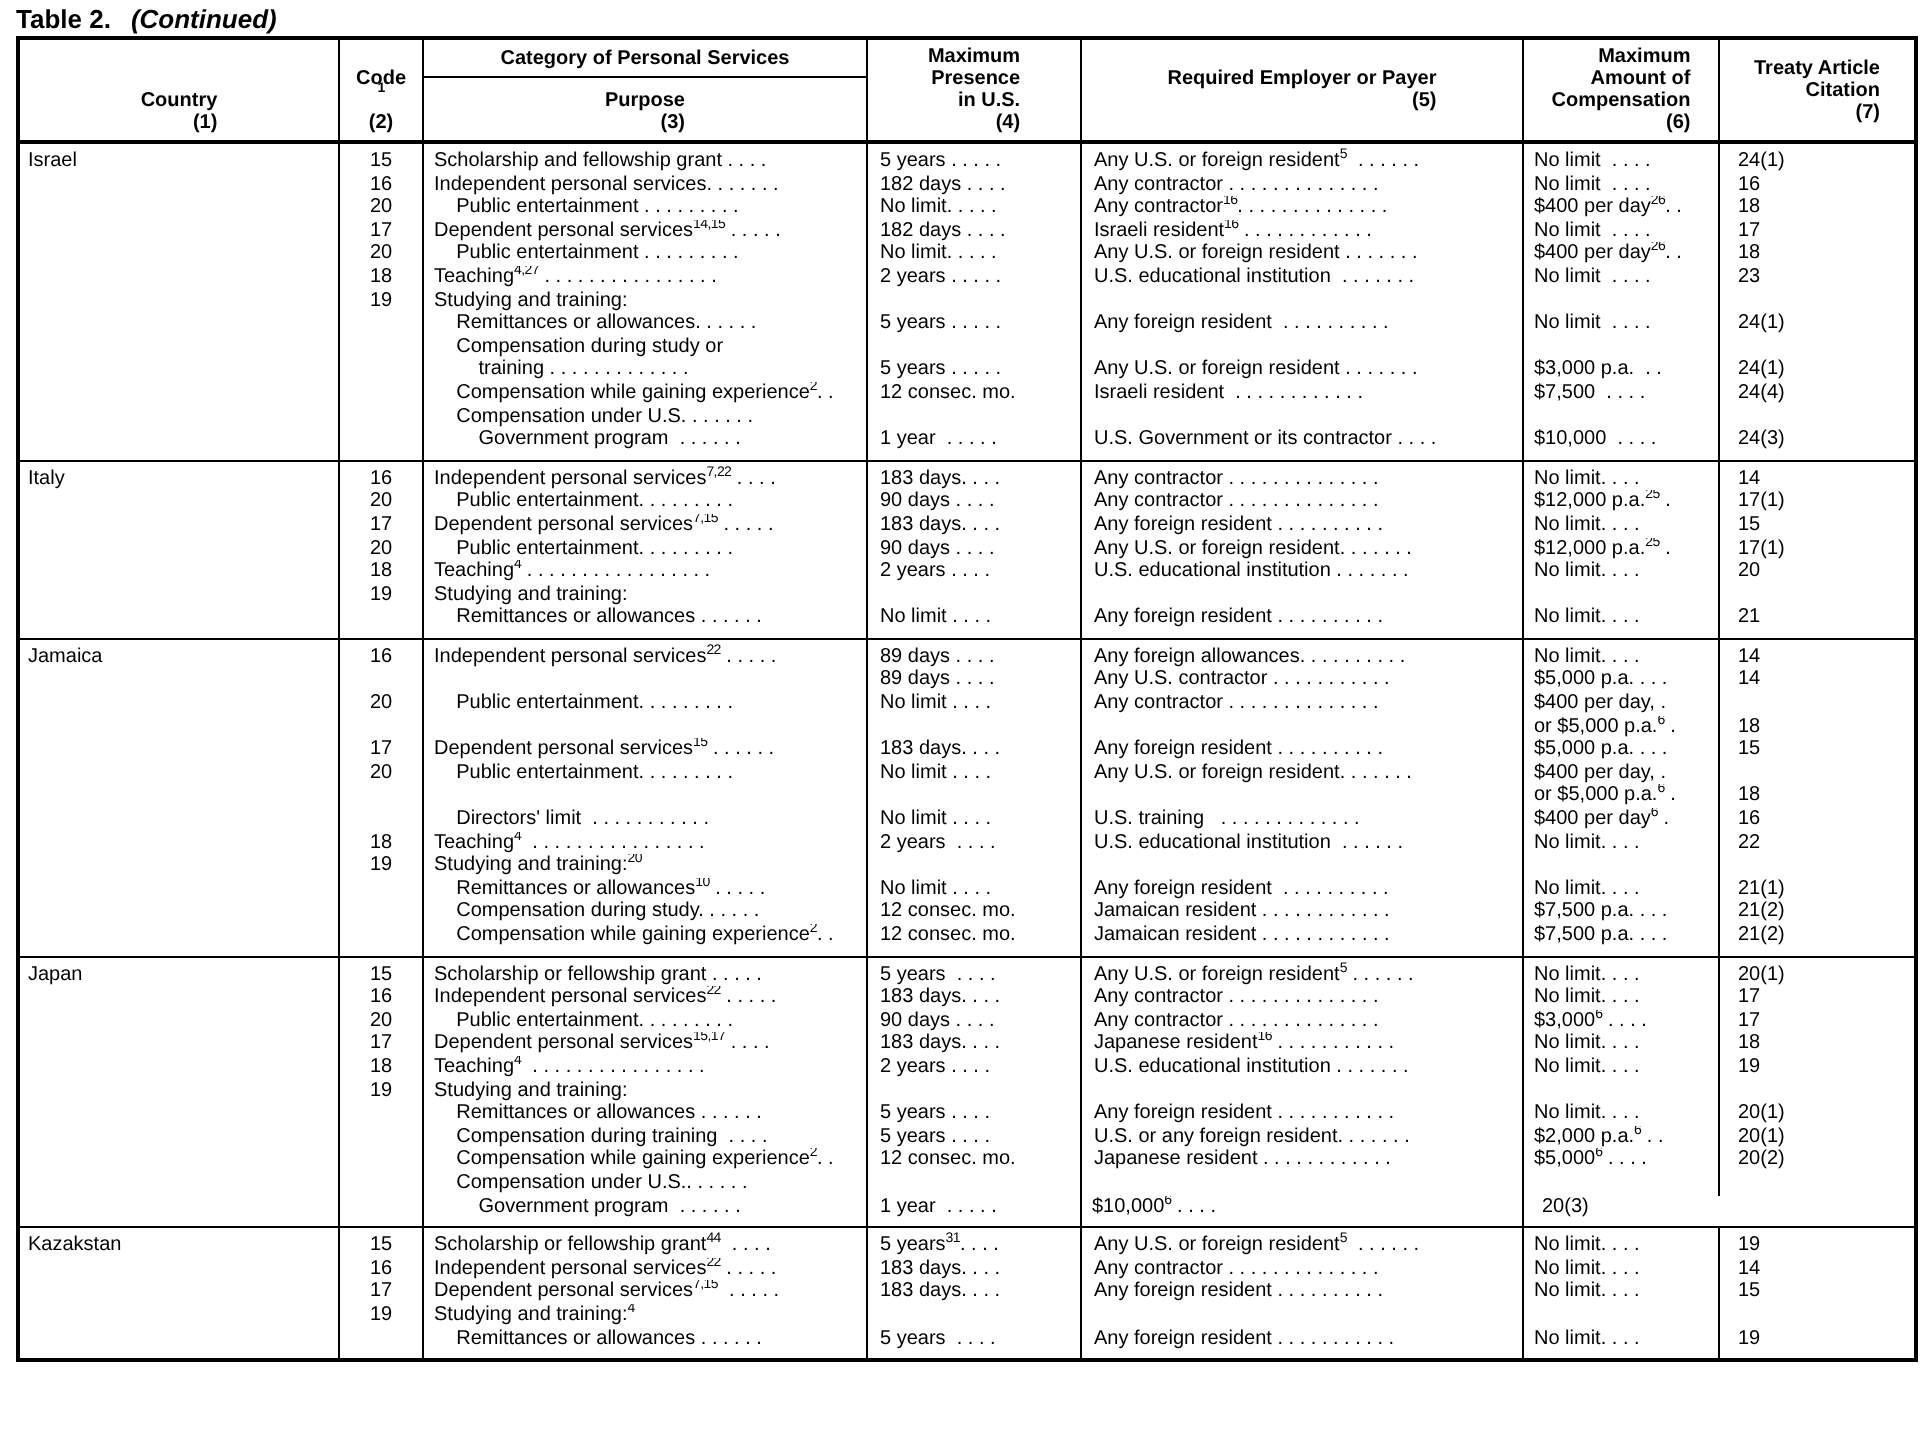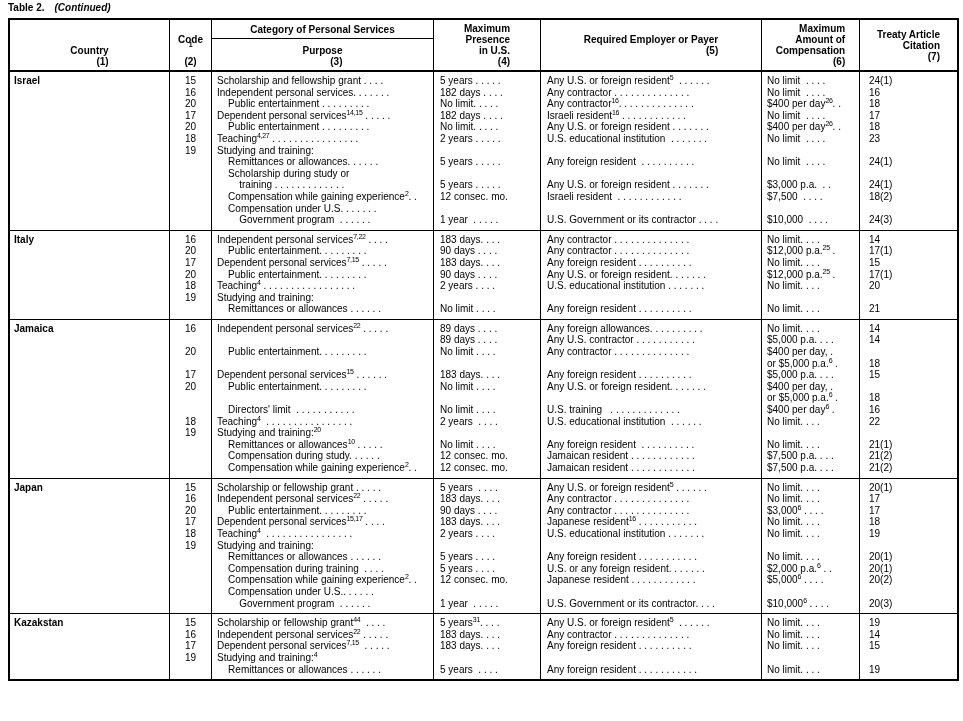--- a/index.html
+++ b/index.html
@@ -1,21 +1,21 @@
 <!DOCTYPE html>
 <html><head>
 <meta charset="utf-8">
 <style>
   html,body{margin:0;padding:0;background:#fff;}
   body{
     width:963px;height:721px;position:relative;
     font-family:"Liberation Sans","DejaVu Sans",sans-serif;
     color:#000;-webkit-font-smoothing:none;
   }
-  .page-title{position:absolute;left:8px;top:2px;font-size:10px;white-space:pre;}
+  .page-title{position:absolute;left:8px;top:2px;font-size:13px;white-space:pre;}
   .page-title .t-bold{font-weight:bold;}
   .page-title .t-cont{font-style:italic;font-weight:bold;margin-left:10px;}
 
   .tbl{position:absolute;left:8px;top:18px;width:947px;border:2px solid #000;background:#fff;}
 
   .hdr{display:grid;grid-template-columns:160px 42px 222px 107px 221px 98px auto;border-bottom:2px solid #000;height:50px;}
   .hcell{border-right:1px solid #000;font-weight:bold;font-size:10px;line-height:11px;
          display:flex;flex-direction:column;align-items:center;justify-content:center;text-align:right;}
   .hcell:last-child{border-right:none;}
   .h-bottom{justify-content:flex-end;padding-bottom:3px;}
@@ -23,21 +23,21 @@
   .h-cat{height:18px;border-bottom:1px solid #000;display:flex;align-items:center;justify-content:center;}
   .h-purpose{flex:1;display:flex;flex-direction:column;align-items:center;justify-content:flex-end;padding-bottom:3px;}
 
   .section{border-top:1px solid #000;}
   .section:first-child{border-top:none;}
   .line{display:grid;grid-template-columns:160px 42px 222px 107px 221px 98px auto;}
   .cell{border-right:1px solid #000;font-size:10px;line-height:11.6px;white-space:pre;overflow:hidden;}
   .line .cell:last-child{border-right:none;}
   .section .line:first-child .cell{padding-top:3px;}
   .section .line:last-child .cell{padding-bottom:4px;}
-  .c-country{font-weight:bold;padding-left:4px;}
+  .c-country{font-weight:normal;padding-left:4px;}
   .c-code{text-align:center;}
   .c-purpose{padding-left:5px;}
   .c-presence{padding-left:6px;}
   .c-employer{padding-left:6px;}
   .c-comp{padding-left:5px;}
   .c-cite{padding-left:9px;}
   sup{font-size:7px;line-height:0;vertical-align:4px;letter-spacing:-0.3px;}
 </style>
 </head>
 <body>
@@ -127,21 +127,21 @@
           <div class="cell c-code">&nbsp;</div>
           <div class="cell c-purpose">    Remittances or allowances. . . . . .</div>
           <div class="cell c-presence">5 years . . . . .</div>
           <div class="cell c-employer">Any foreign resident  . . . . . . . . . .</div>
           <div class="cell c-comp">No limit  . . . .</div>
           <div class="cell c-cite">24(1)</div>
         </div>
         <div class="line">
           <div class="cell c-country">&nbsp;</div>
           <div class="cell c-code">&nbsp;</div>
-          <div class="cell c-purpose">    Scholarship during study or</div>
+          <div class="cell c-purpose">    Compensation during study or</div>
           <div class="cell c-presence">&nbsp;</div>
           <div class="cell c-employer">&nbsp;</div>
           <div class="cell c-comp">&nbsp;</div>
           <div class="cell c-cite">&nbsp;</div>
         </div>
         <div class="line">
           <div class="cell c-country">&nbsp;</div>
           <div class="cell c-code">&nbsp;</div>
           <div class="cell c-purpose">        training . . . . . . . . . . . . .</div>
           <div class="cell c-presence">5 years . . . . .</div>
@@ -149,21 +149,21 @@
           <div class="cell c-comp">$3,000 p.a.  . .</div>
           <div class="cell c-cite">24(1)</div>
         </div>
         <div class="line">
           <div class="cell c-country">&nbsp;</div>
           <div class="cell c-code">&nbsp;</div>
           <div class="cell c-purpose">    Compensation while gaining experience<sup>2</sup>. .</div>
           <div class="cell c-presence">12 consec. mo.</div>
           <div class="cell c-employer">Israeli resident  . . . . . . . . . . . .</div>
           <div class="cell c-comp">$7,500  . . . .</div>
-          <div class="cell c-cite">18(2)</div>
+          <div class="cell c-cite">24(4)</div>
         </div>
         <div class="line">
           <div class="cell c-country">&nbsp;</div>
           <div class="cell c-code">&nbsp;</div>
           <div class="cell c-purpose">    Compensation under U.S. . . . . . .</div>
           <div class="cell c-presence">&nbsp;</div>
           <div class="cell c-employer">&nbsp;</div>
           <div class="cell c-comp">&nbsp;</div>
           <div class="cell c-cite">&nbsp;</div>
         </div>
@@ -450,21 +450,20 @@
           <div class="cell c-presence">&nbsp;</div>
           <div class="cell c-employer">&nbsp;</div>
           <div class="cell c-comp">&nbsp;</div>
           <div class="cell c-cite">&nbsp;</div>
         </div>
         <div class="line">
           <div class="cell c-country">&nbsp;</div>
           <div class="cell c-code">&nbsp;</div>
           <div class="cell c-purpose">        Government program  . . . . . .</div>
           <div class="cell c-presence">1 year  . . . . .</div>
-          <div class="cell c-employer">U.S. Government or its contractor. . . .</div>
           <div class="cell c-comp">$10,000<sup>6</sup> . . . .</div>
           <div class="cell c-cite">20(3)</div>
         </div>
       </div>
       <div class="section">
         <div class="line">
           <div class="cell c-country">Kazakstan</div>
           <div class="cell c-code">15</div>
           <div class="cell c-purpose">Scholarship or fellowship grant<sup>44</sup>  . . . .</div>
           <div class="cell c-presence">5 years<sup>31</sup>. . . .</div>

